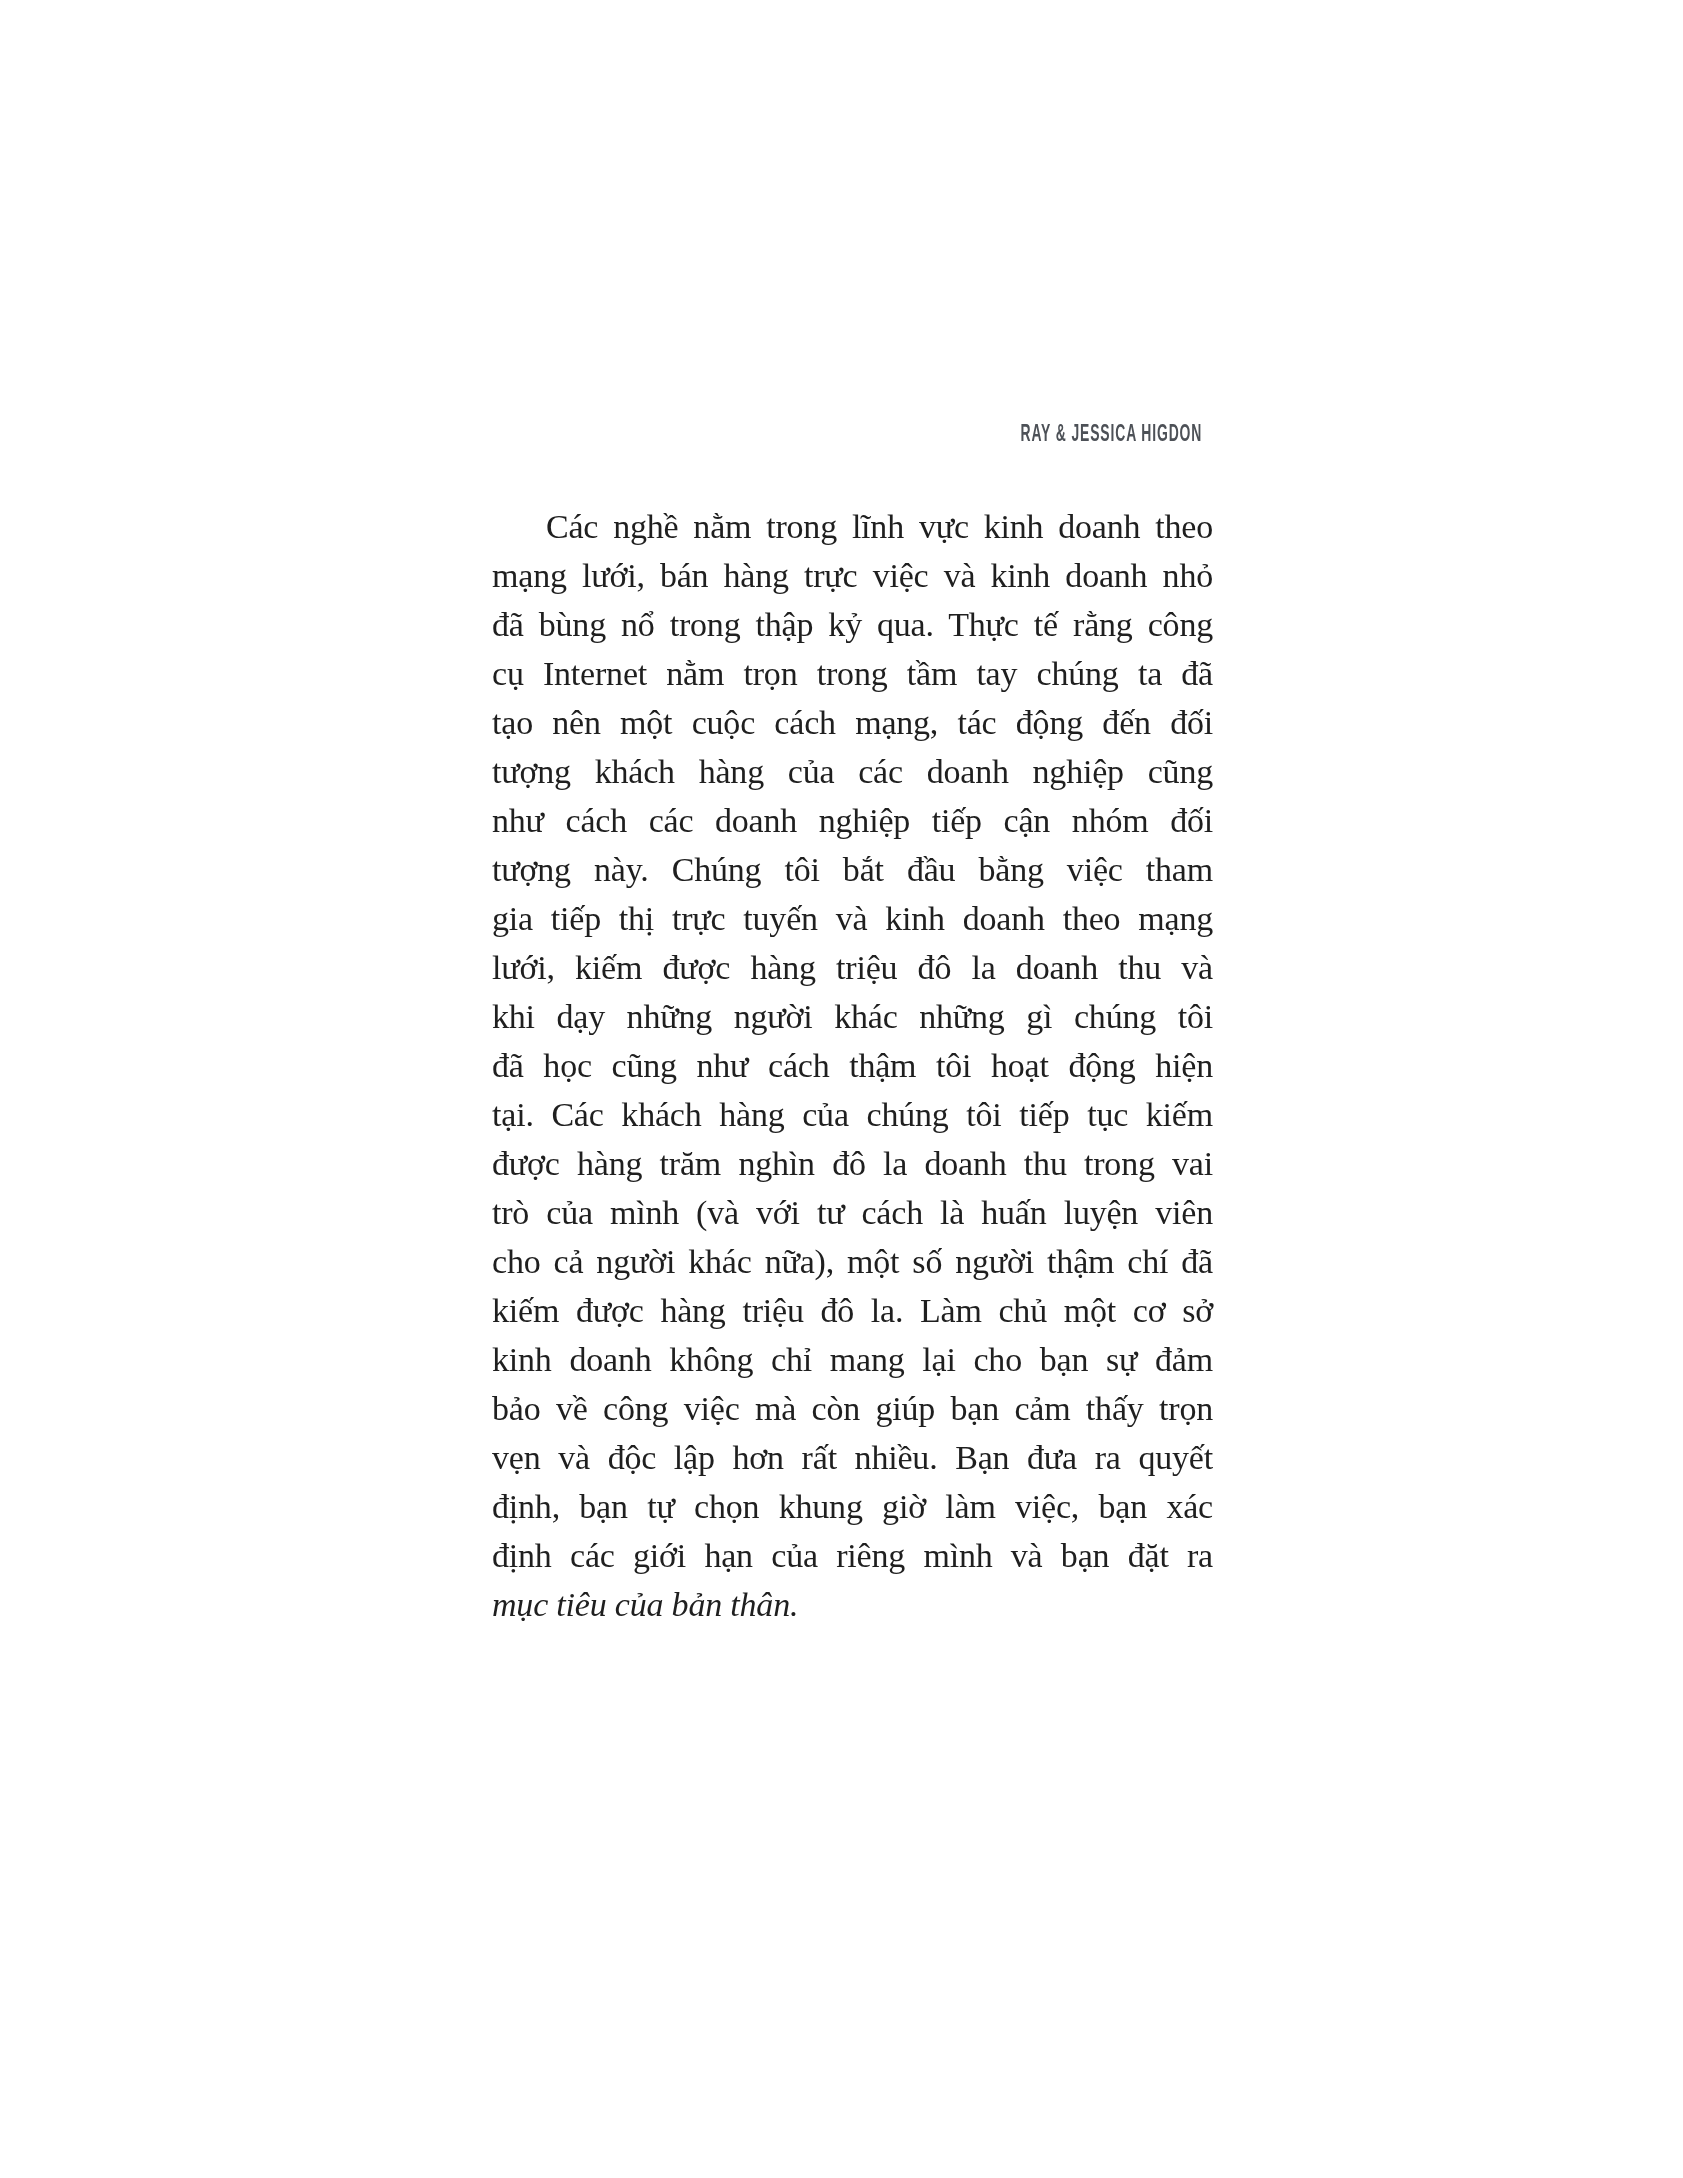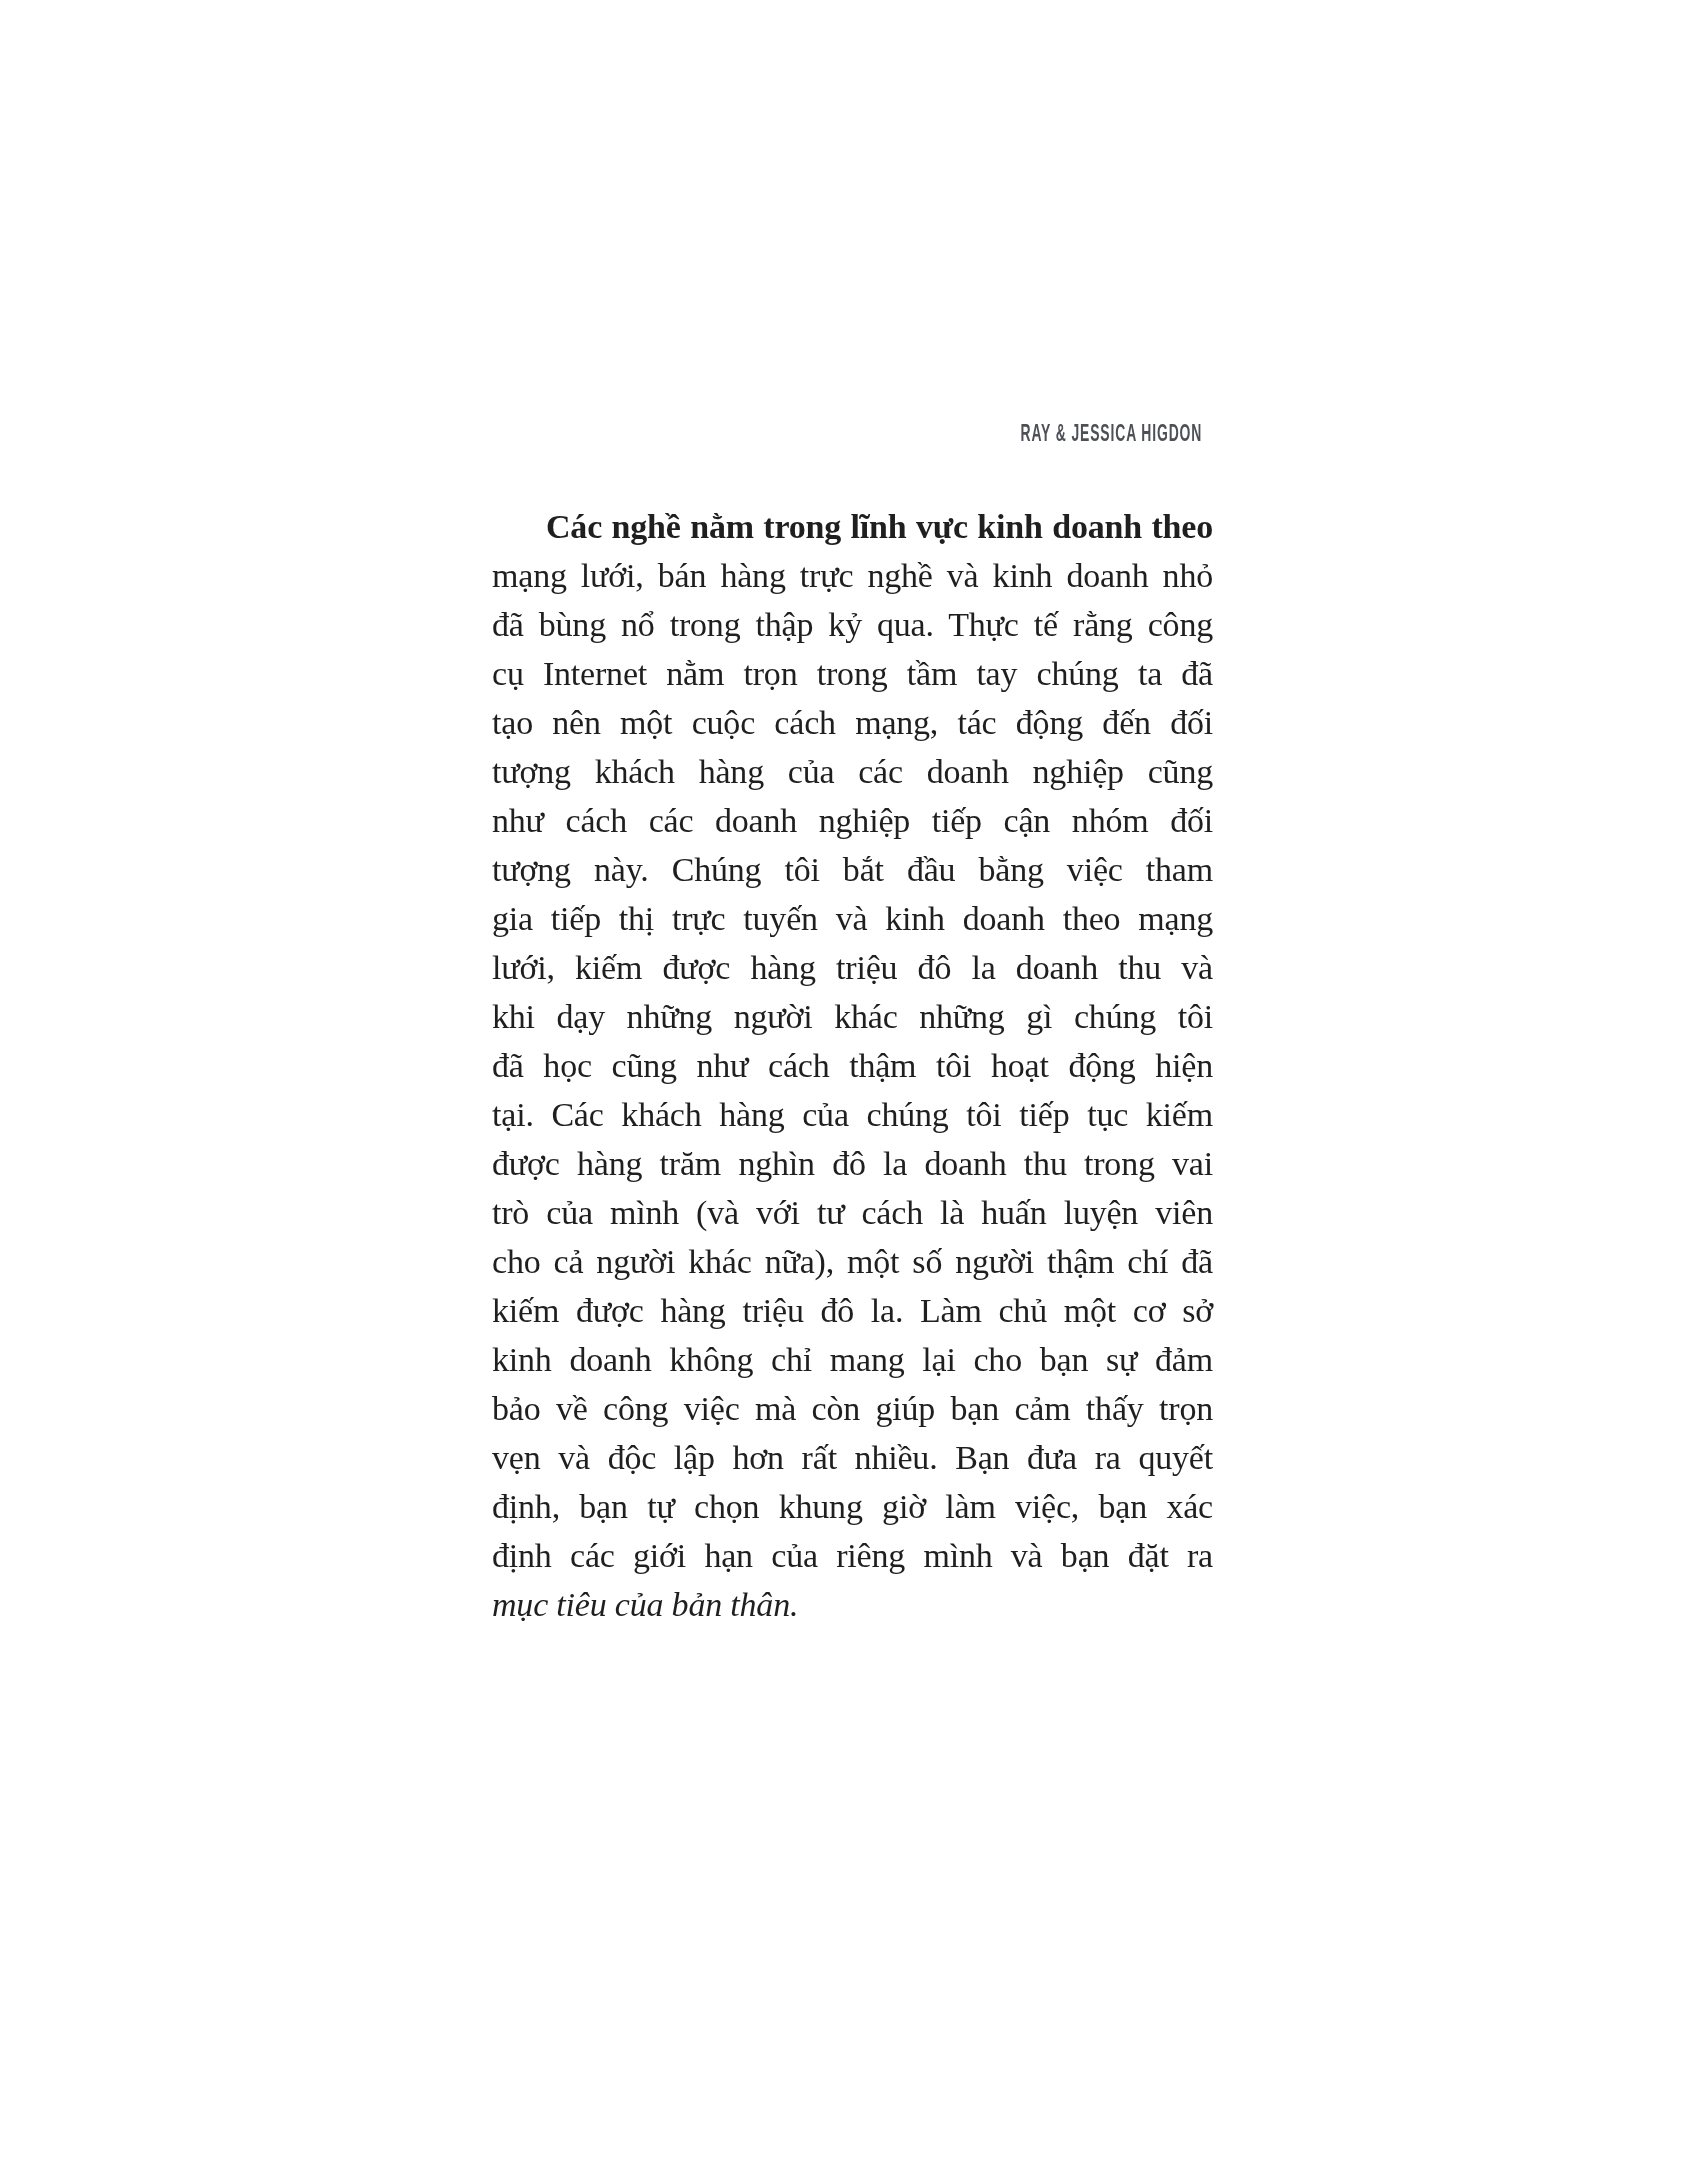--- a/index.html
+++ b/index.html
@@ -37,21 +37,20 @@
     line-height: 49px;
     letter-spacing: -0.2px;
     color: var(--body-text, #1f1f1f);
   }
   .line {
     text-align: justify;
     text-align-last: justify;
   }
   .line.first {
     text-indent: 54px;
-    font-weight: bold;
   }
   .line.last {
     text-align-last: left;
     font-style: italic;
   }
   .page-number {
     position: absolute;
     top: 1727px;
     left: 492px;
     width: 721px;
@@ -65,21 +64,21 @@
   }
 </style>
 </head>
 <body>
 
 <div class="page">
   <div class="running-header">RAY &amp; JESSICA HIGDON</div>
 
   <div class="paragraph" id="para">
       <div class="line first">Các nghề nằm trong lĩnh vực kinh doanh theo</div>
-      <div class="line">mạng lưới, bán hàng trực nghề và kinh doanh nhỏ</div>
+      <div class="line">mạng lưới, bán hàng trực việc và kinh doanh nhỏ</div>
       <div class="line">đã bùng nổ trong thập kỷ qua. Thực tế rằng công</div>
       <div class="line">cụ Internet nằm trọn trong tầm tay chúng ta đã</div>
       <div class="line">tạo nên một cuộc cách mạng, tác động đến đối</div>
       <div class="line">tượng khách hàng của các doanh nghiệp cũng</div>
       <div class="line">như cách các doanh nghiệp tiếp cận nhóm đối</div>
       <div class="line">tượng này. Chúng tôi bắt đầu bằng việc tham</div>
       <div class="line">gia tiếp thị trực tuyến và kinh doanh theo mạng</div>
       <div class="line">lưới, kiếm được hàng triệu đô la doanh thu và</div>
       <div class="line">khi dạy những người khác những gì chúng tôi</div>
       <div class="line">đã học cũng như cách thậm tôi hoạt động hiện</div>

